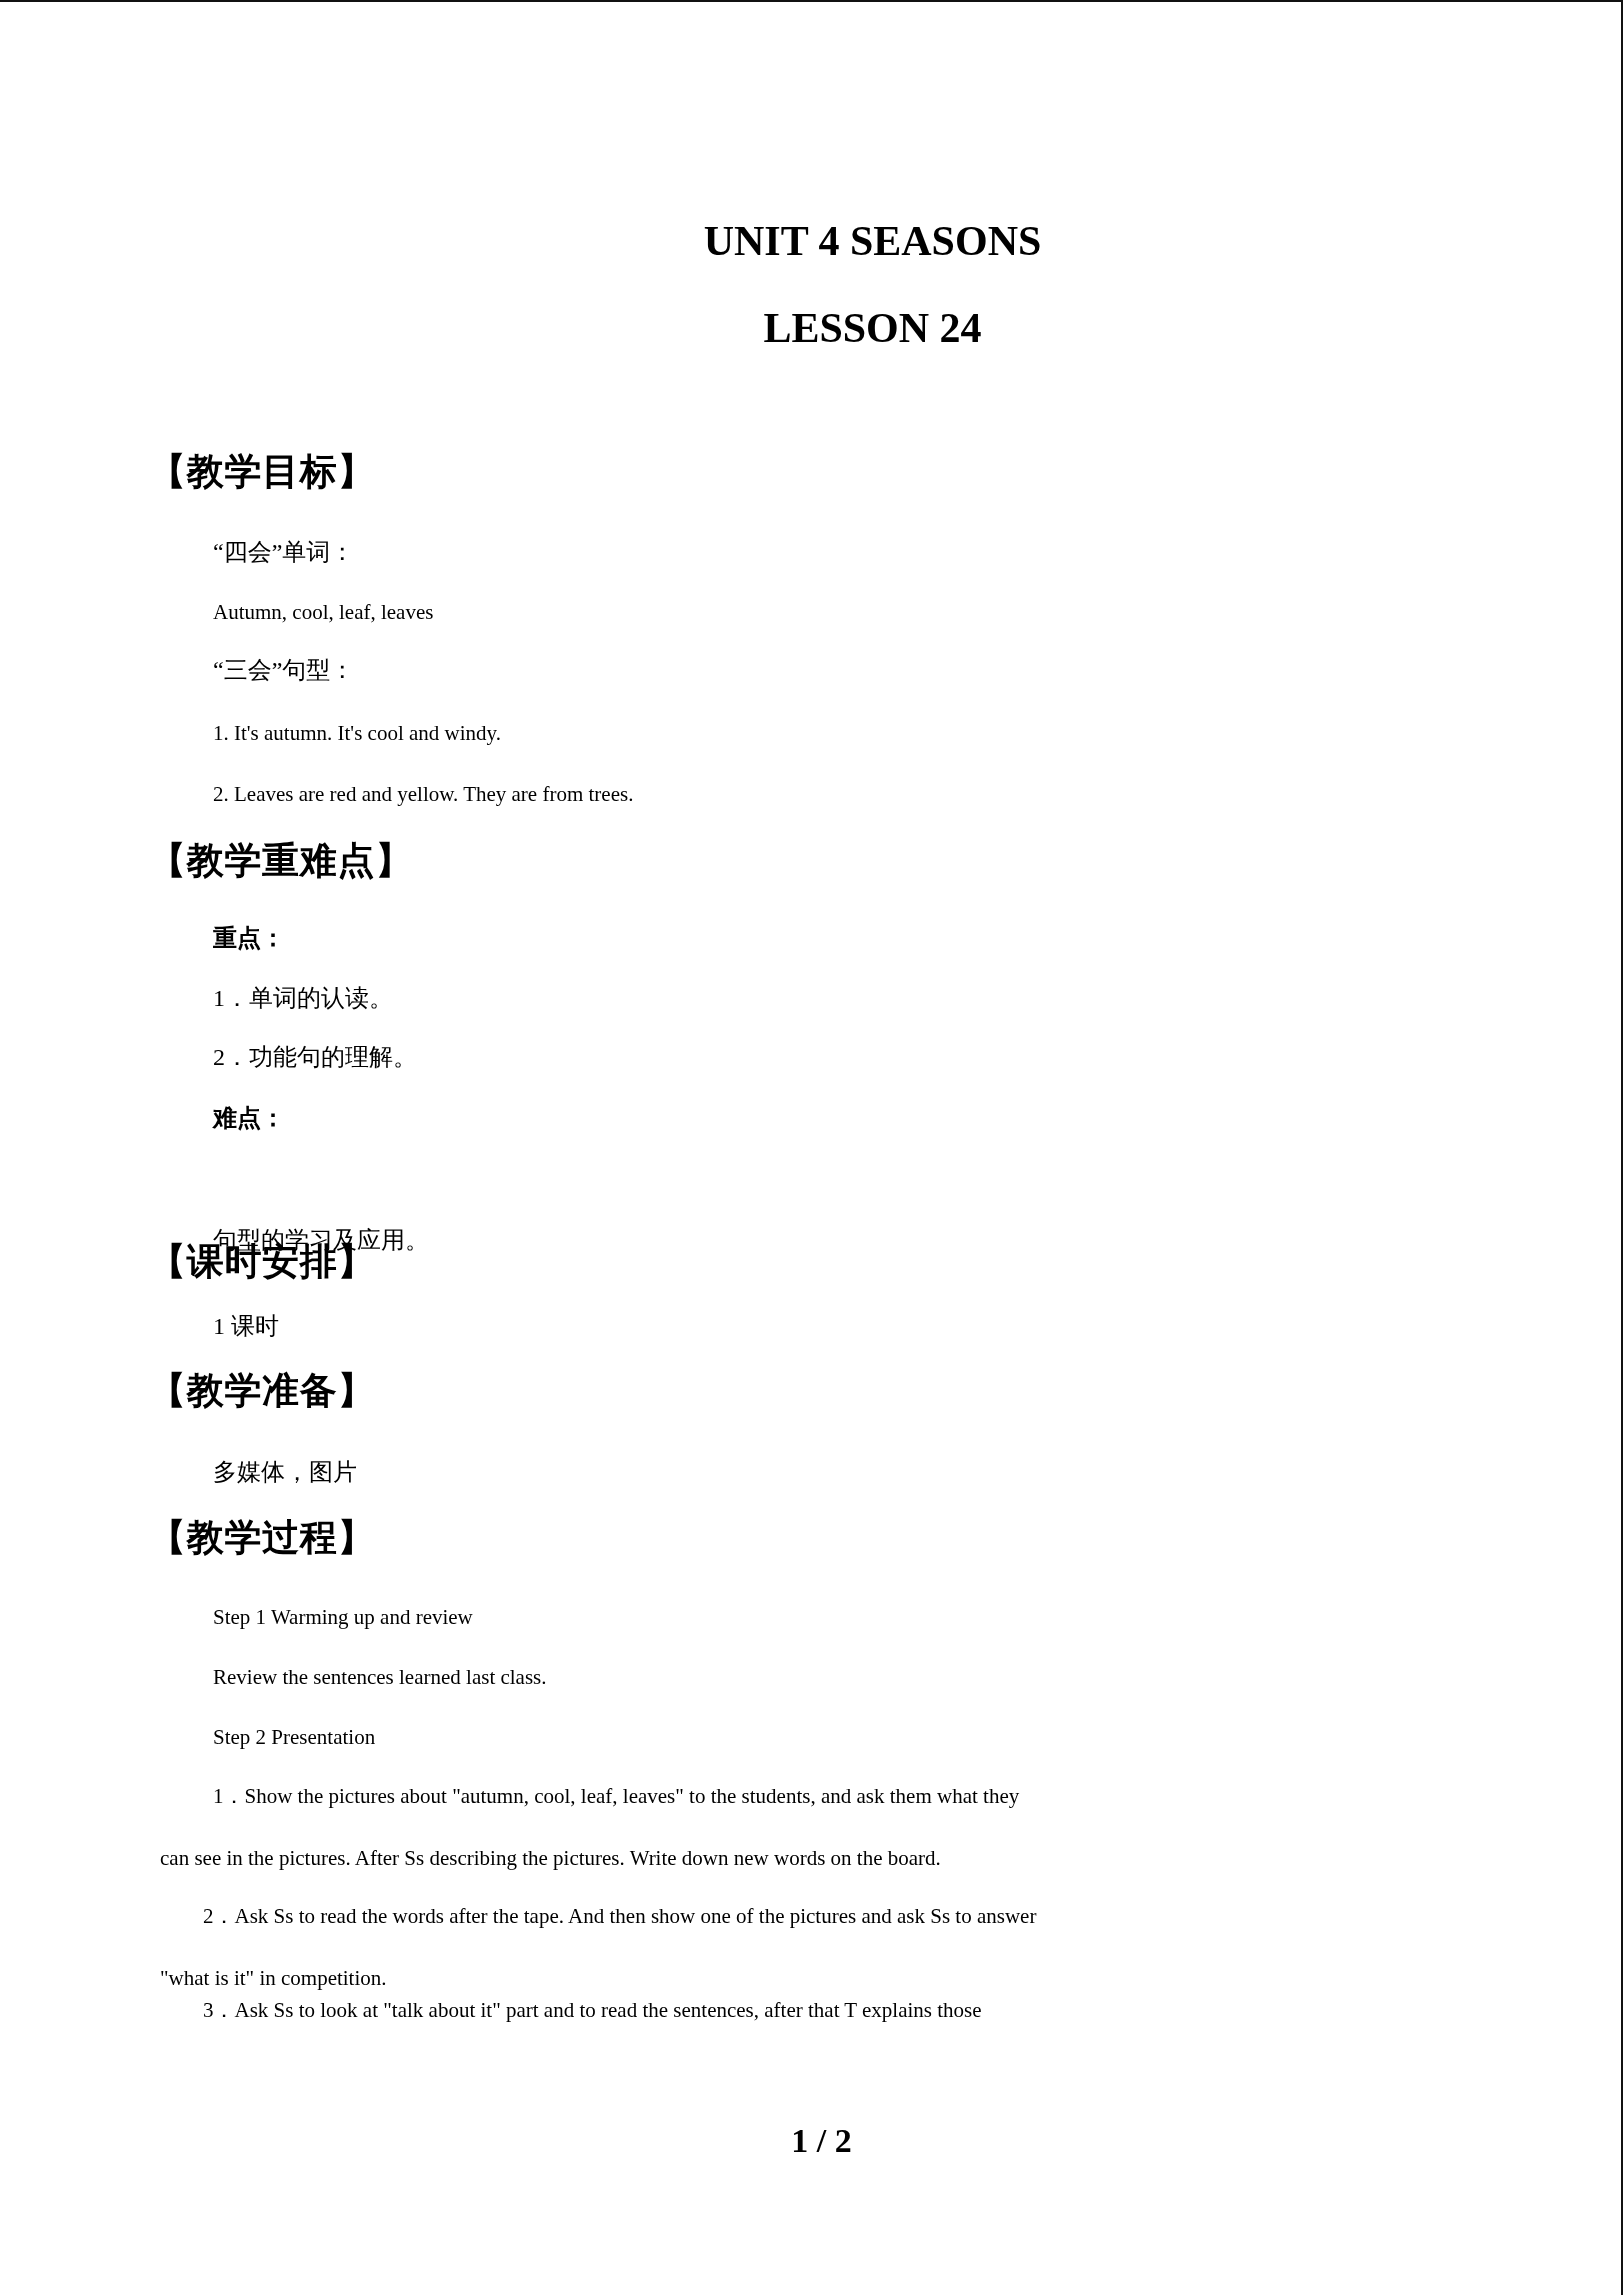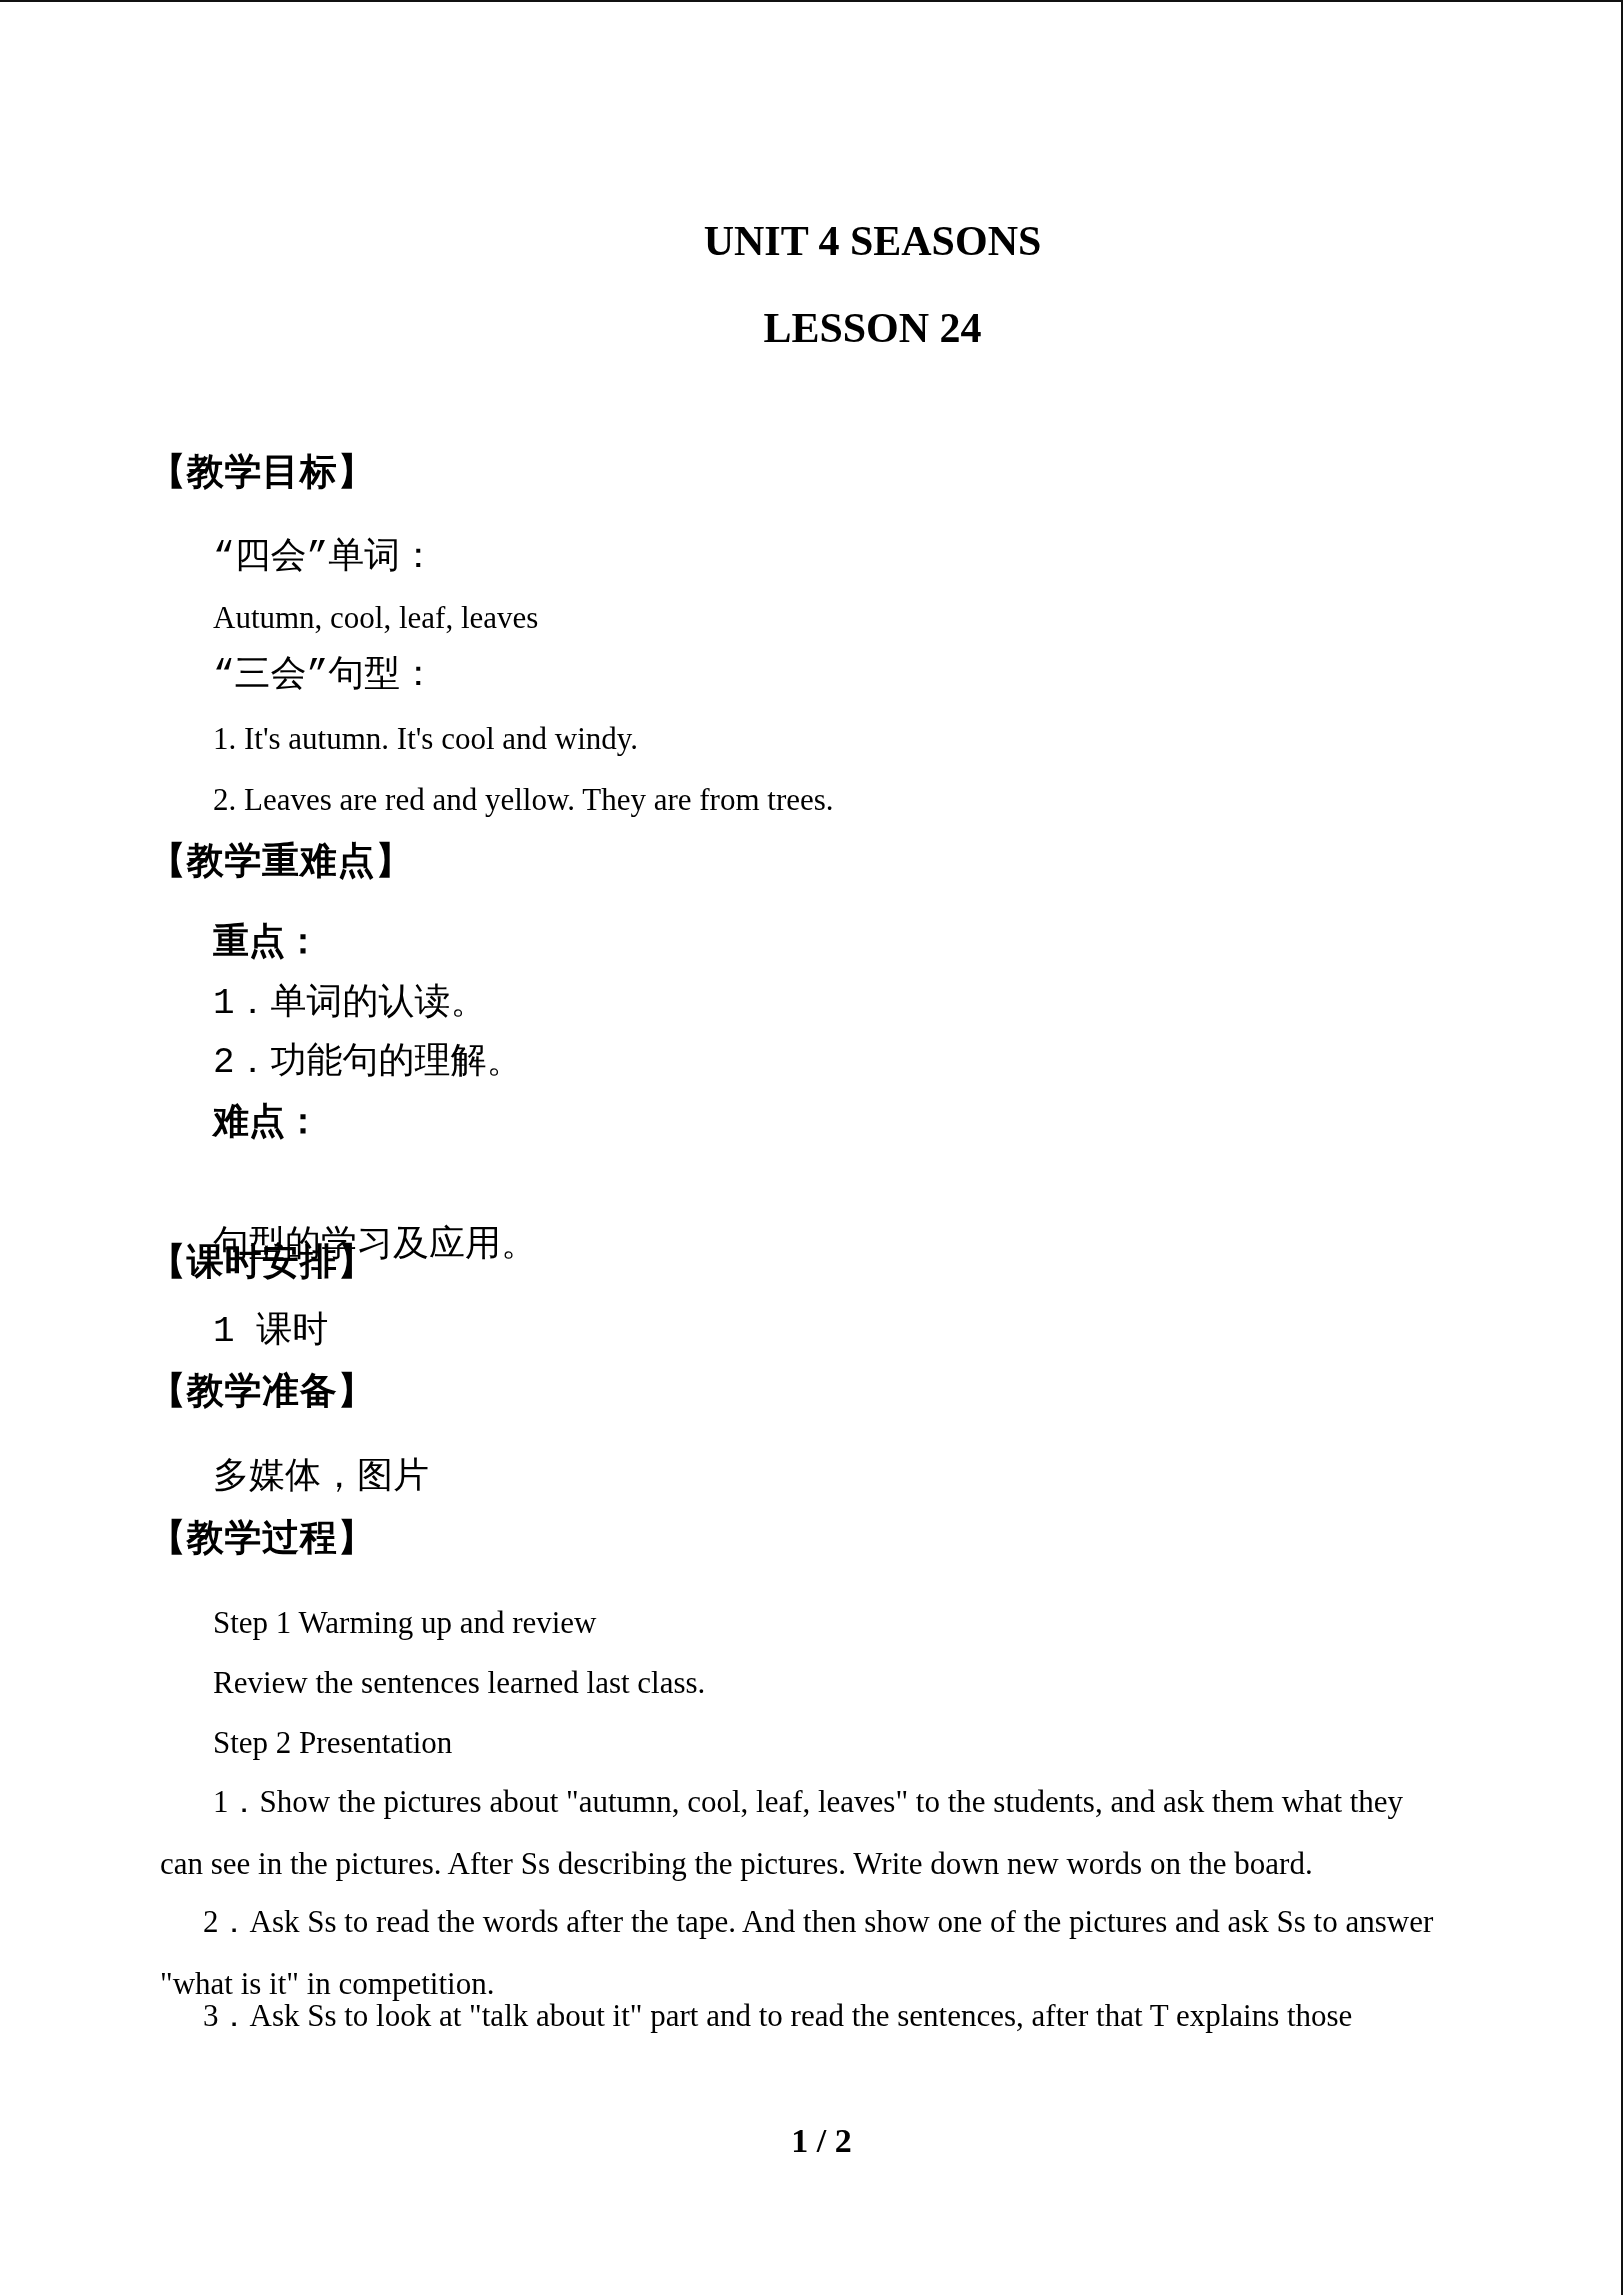--- a/index.html
+++ b/index.html
@@ -33,28 +33,28 @@
       position: absolute;
       left: 149px;
       font-weight: bold;
       font-size: 37px;
       line-height: 1;
       font-family: "DejaVu Sans", "Liberation Sans", sans-serif;
       letter-spacing: 0.7px;
     }
     .line {
       position: absolute;
-      font-size: 31px;
+      font-size: 21px;
       line-height: 1;
       white-space: nowrap;
     }
     .indent { left: 213px; }
     .indent-num { left: 203px; }
     .flush { left: 160px; text-align: right; }
-    .cn { font-family: Liberation Mono, monospace; font-size: 36px; }
+    .cn { font-family: Liberation Serif, serif; font-size: 24px; }
     .bold { font-weight: bold; }
     .footer {
       position: absolute;
       top: 2124px;
       left: 0; width: 1643px;
       text-align: center;
       font-weight: bold;
       font-size: 34px;
       line-height: 1;
     }

